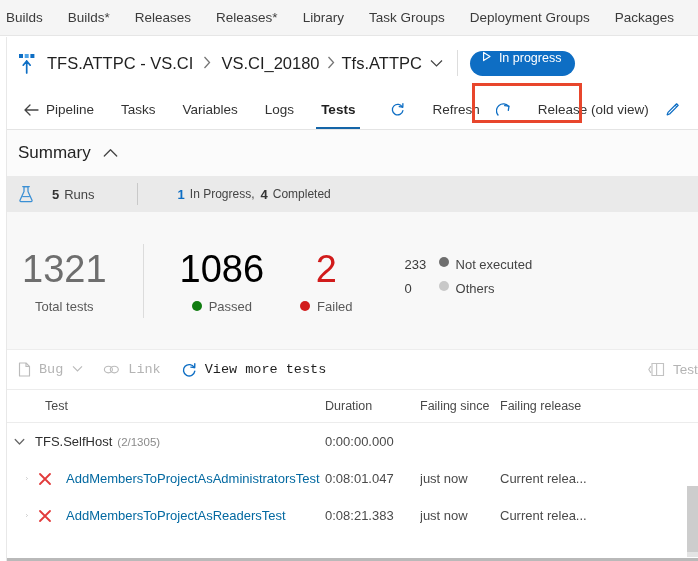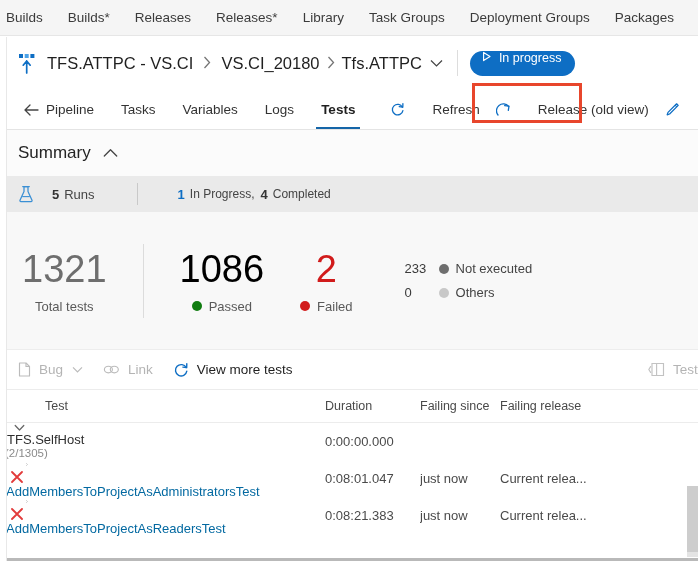--- a/index.html
+++ b/index.html
@@ -273,21 +273,20 @@
   }
   .stat-gap { width: 36px; }
   .minor-list {
     display: flex;
     flex-direction: column;
     justify-content: center;
     margin-left: 52px;
   }
   .minor-row {
     display: flex;
-    align-items: center;
     font-size: 13px;
     color: #444;
     height: 24px;
   }
   .minor-num {
     width: 34px;
     color: #3a3a3a;
     font-size: 13px;
   }
 
@@ -302,20 +301,21 @@
     border-bottom: 1px solid #ececec;
     position: relative;
   }
   .rt-item {
     display: flex;
     align-items: center;
     font-size: 13.5px;
     margin-right: 20px;
     white-space: nowrap;
     cursor: pointer;
+    font-family: Liberation Mono, monospace;
   }
   .rt-item.disabled { color: #b4b4b4; }
   .rt-item.active { color: #1f1f1f; }
   .rt-item .ico { margin-right: 8px; display: inline-flex; align-items: center; }
   .rt-right {
     position: absolute;
     right: -8px;
     display: flex;
     align-items: center;
     color: #b4b4b4;
@@ -348,23 +348,23 @@
     display: flex;
     align-items: center;
     box-sizing: border-box;
     background: #ffffff;
   }
   .td {
     font-size: 13px;
     color: #2e2e2e;
     box-sizing: border-box;
     display: flex;
+    align-items: center;
     overflow: hidden;
     white-space: nowrap;
-    flex-direction: column;
   }
   .td.col-test { padding-left: 0; }
   .grp-chev {
     width: 28px;
     padding-left: 14px;
     box-sizing: border-box;
     display: inline-flex;
     align-items: center;
     cursor: pointer;
   }

